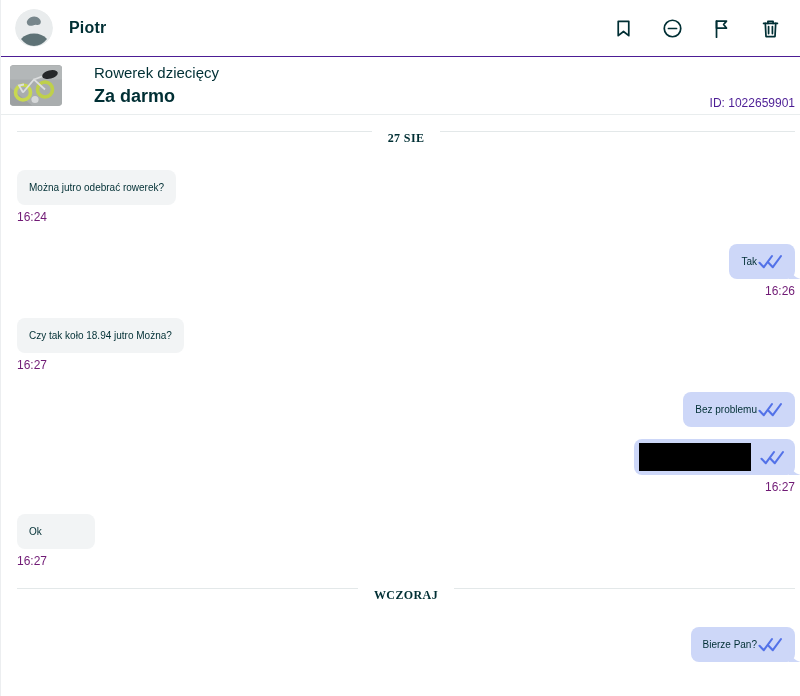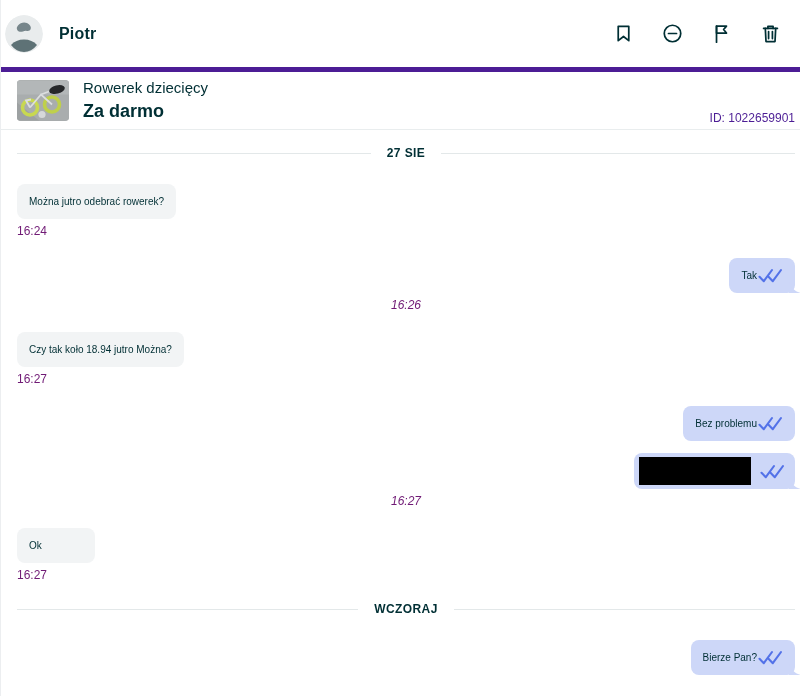--- a/index.html
+++ b/index.html
@@ -9,61 +9,63 @@
     position: relative;
     width: 800px; height: 696px;
     background: #fff;
     border-left: 1px solid #eceef0;
     overflow: hidden;
     color: #002f34;
   }
 
   
   .header {
-    height: 72px;
+    height: 57px;
     display: flex; align-items: center;
-    padding: 0 18px 0 4px;
-    border-bottom: 5px solid #4c1d95;
+    padding: 0 18px 0 14px;
+    border-bottom: 1px solid #4c1d95;
     background: #fff;
   }
   .avatar { width: 38px; height: 38px; border-radius: 50%; flex: 0 0 auto; }
   .contact-name { margin-left: 16px; font-size: 16px; font-weight: 700; letter-spacing: .2px; }
   .header-actions { margin-left: auto; display: flex; align-items: center; gap: 25px; }
   .icon-btn {
     width: 24px; height: 24px; padding: 0;
     background: none; border: none; cursor: pointer;
     color: #002f34; display: flex; align-items: center; justify-content: center;
   }
   .icon-btn svg { width: 23px; height: 23px; }
 
   
   .item-bar {
     position: relative;
     height: 58px;
     display: flex; align-items: center;
-    padding: 0 16px;
+    padding: 0 9px;
     border-bottom: 1px solid #e9edee;
+    gap: 18px;
   }
   .item-thumb {
     width: 52px; height: 41px; border-radius: 4px;
     overflow: hidden; flex: 0 0 auto; background: #a7abac;
   }
   .item-info { margin-left: 14px; }
   .item-title { font-size: 15px; font-weight: 400; margin-bottom: 5px; }
   .item-price { font-size: 18px; font-weight: 700; }
   .item-id {
     position: absolute; right: 5px; bottom: 4px;
     font-size: 12px; color: #4c1d95;
   }
 
   
   .chat { padding: 0 5px 0 16px; }
   .sep {
-    display: flex; align-items: center; gap: 16px;
+    display: flex; gap: 16px;
     margin: 16px 0 24px;
+    font-family: Liberation Serif, serif;
   }
   .sep .line { flex: 1; height: 1px; background: #e3e8e9; }
   .sep .date-label { font-size: 12px; font-weight: 700; letter-spacing: .4px; }
 
   .msg { margin-bottom: 20px; }
   .msg.grouped { margin-bottom: 12px; }
   .msg.out { text-align: right; }
   .bubble {
     position: relative;
     display: inline-block;
@@ -85,21 +87,21 @@
     content: "";
     position: absolute; right: -6px; bottom: 0;
     width: 12px; height: 11px;
     background: #cdd7f8;
     clip-path: path('M0 0 C2 6 6 9.5 12 11 L0 11 Z');
   }
   .check-icon { flex: 0 0 auto; display: block; }
   .redacted-box { width: 112px; height: 28px; background: #000; }
   .bubble.redacted-bubble { padding: 4px 10px 4px 5px; gap: 8px; }
   .time { margin-top: 5px; font-size: 12px; color: #701a75; }
-  .out .time { text-align: center; font-style: italic; }
+  .out .time { text-align: right; }
 </style>
 </head>
 <body>
 
 <div class="app">
 
   <div class="header">
     <svg class="avatar" viewBox="0 0 38 38">
       <defs>
           <clipPath id="avclip">

